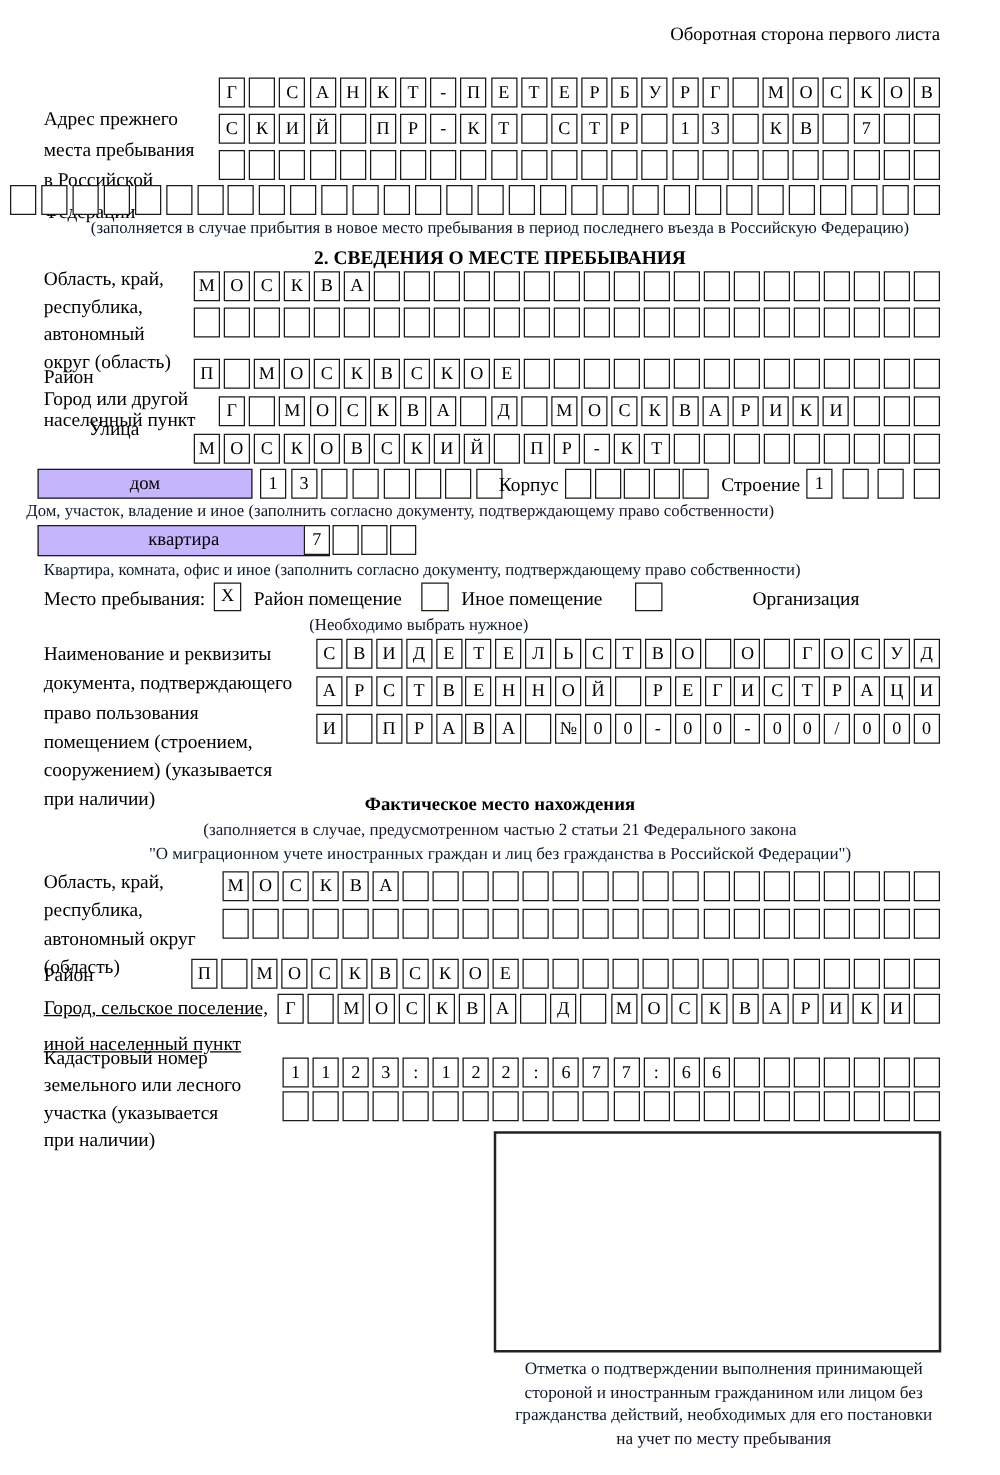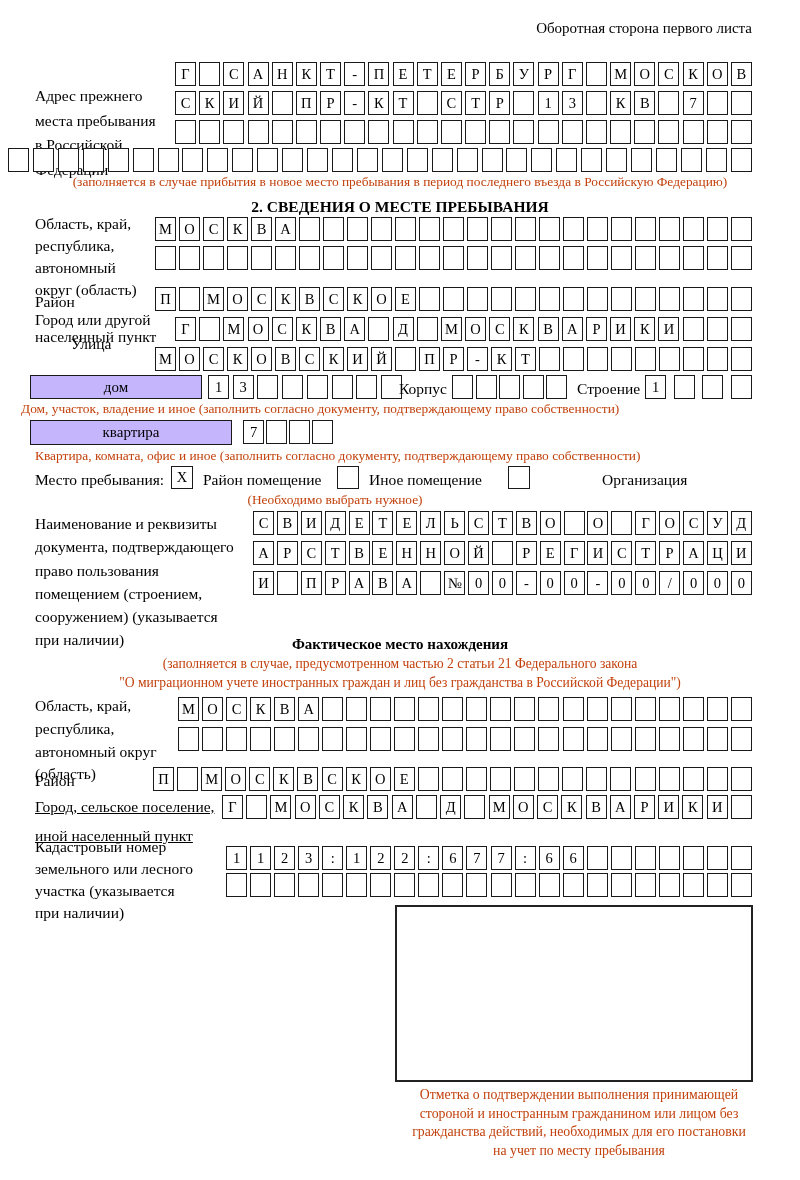--- a/index.html
+++ b/index.html
@@ -1,21 +1,21 @@
 <!DOCTYPE html>
 <html><head>
 <meta charset="utf-8">
 <style>
   html,body{margin:0;padding:0;background:#fff;}
   #page{
     position:relative;width:800px;height:1180px;background:#fff;color:#000;
     font-family:"Liberation Serif","DejaVu Serif",serif;overflow:hidden;
   }
   .lbl{position:absolute;font-size:15.5px;line-height:23px;color:#000;}
-  .cap{position:absolute;font-size:13.4px;color:#c2410c;}
+  .cap{position:absolute;font-size:13.4px;color:#0f172a;}
   .center{left:0;width:800px;text-align:center;}
   .bold{font-weight:bold;}
   .boxrow{position:absolute;display:flex;justify-content:space-between;height:24px;}
   .cell{
     box-sizing:border-box;width:21px;height:24px;border:1.8px solid #1a1a1a;
     display:flex;align-items:center;justify-content:center;
     font-size:14.5px;line-height:1;background:#fff;flex:0 0 auto;
   }
   .bigbox{
     position:absolute;box-sizing:border-box;border:1.8px solid #1a1a1a;
@@ -48,21 +48,21 @@
   #r-ulitsa{top:347px;left:155px;width:597px;}
 
   #dom-box{top:375px;left:30px;width:172px;height:24px;}
   #r-dom{top:375px;left:208px;width:194px;}
   #lbl-korpus{top:377px;left:399px;}
   #r-korpus{top:375px;left:452px;width:115px;}
   #lbl-stroenie{top:377px;left:577px;}
   #r-stroenie{top:375px;left:645px;width:107px;}
   #cap-dom{top:401px;left:21px;}
 
-  #kv-box{top:420px;left:30px;width:202px;height:25px;}
+  #kv-box{top:420px;left:30px;width:234px;height:25px;}
   #r-kv{top:420px;left:243px;width:90px;}
   #cap-kv{top:448px;left:35px;}
 
   
   #mp-label{top:468px;left:35px;}
   #mp-cb1{top:466px;left:171px;}
   #mp-opt1{top:468px;left:203px;}
   #mp-cb2{top:466px;left:337px;}
   #mp-opt2{top:468px;left:369px;}
   #mp-cb3{top:466px;left:508px;}

